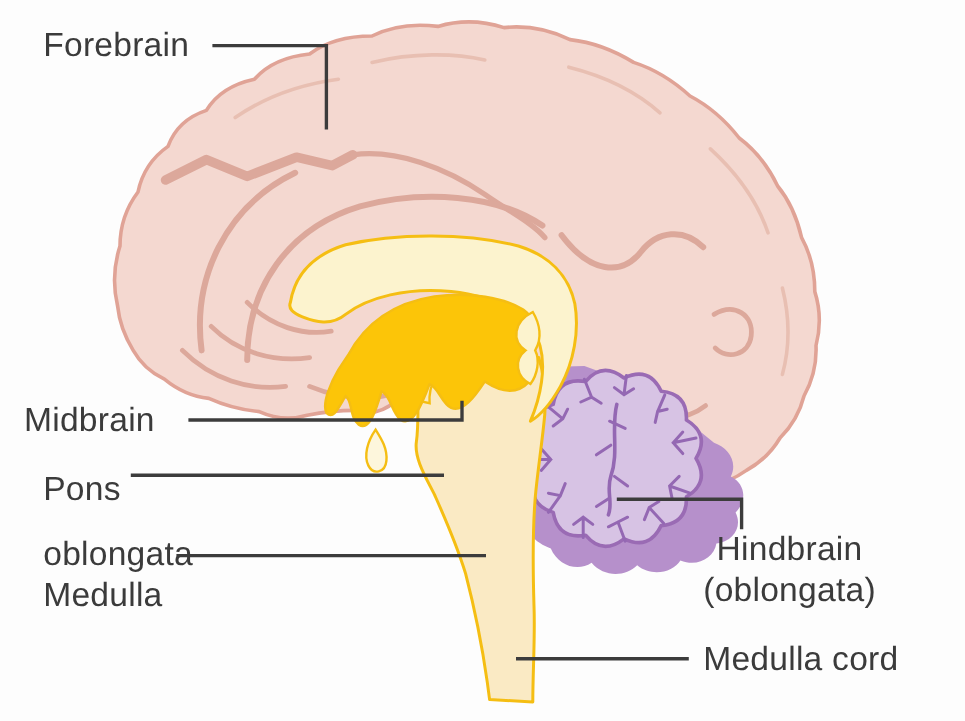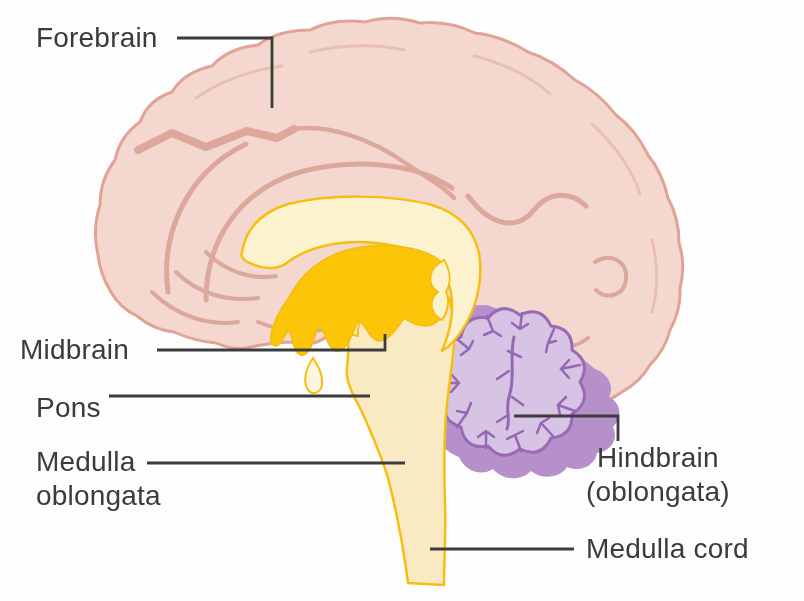--- a/index.html
+++ b/index.html
@@ -85,22 +85,22 @@
 
   <div class="lbl" style="left:20px;top:333px;">
     <div>Midbrain</div>
   </div>
 
   <div class="lbl" style="left:36px;top:379px;margin-top:12px;">
     <div>Pons</div>
   </div>
 
   <div class="lbl" style="left:36px;top:445px;">
+    <div>oblongata</div>
     <div>Medulla</div>
-    <div>oblongata</div>
   </div>
 
   <div class="lbl" style="left:586px;top:441px;text-align:center;">
     <div>Hindbrain</div>
     <div>(oblongata)</div>
   </div>
 
   <div class="lbl" style="left:586px;top:532px;">
     <div>Medulla cord</div>
   </div>

